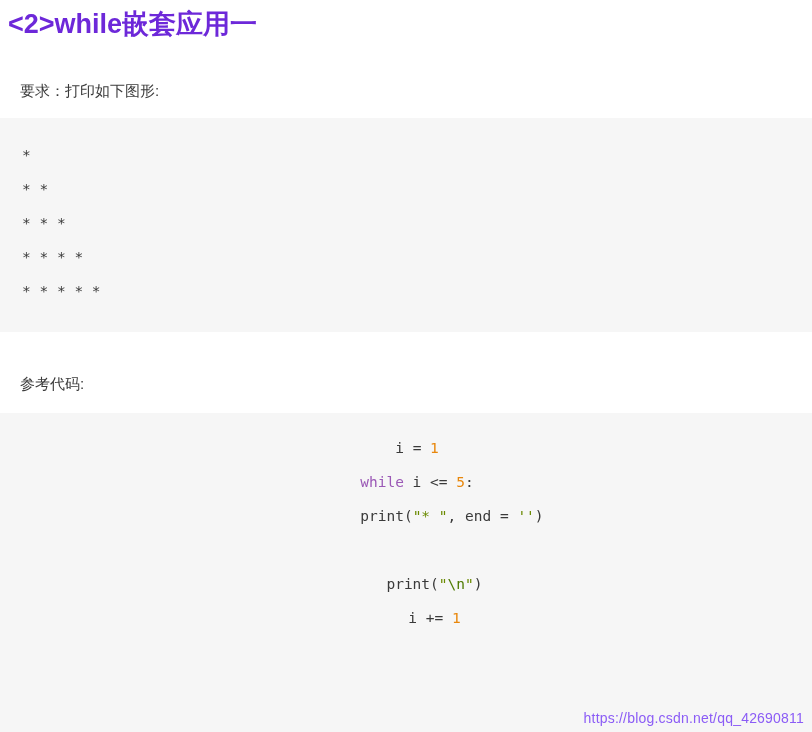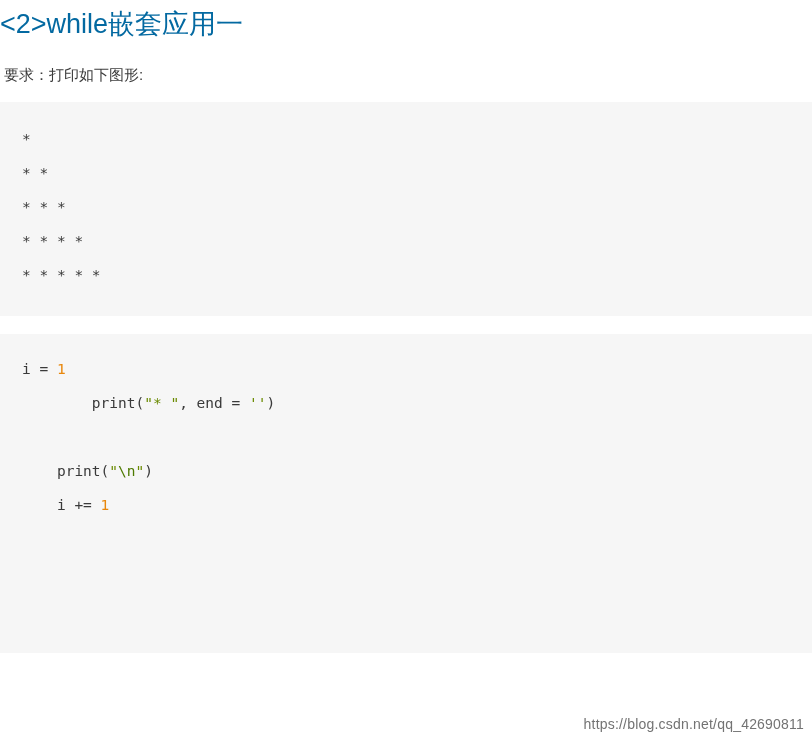--- a/index.html
+++ b/index.html
@@ -18,32 +18,32 @@
 
   .page {
     position: relative;
     width: 812px;
     height: 732px;
   }
 
   
   .heading {
     margin: 0;
-    padding: 6px 0 0 0;
+    padding: 6px 0 0 8px;
     font-size: 27px;
-    font-weight: normal;
-    color: #0369a1;
+    font-weight: bold;
+    color: #6d28d9;
     letter-spacing: 0px;
     line-height: 36px;
     white-space: pre;
   }
 
   
   .para {
-    margin: 0;
+    margin: 16px;
     padding: 22px 0 0 4px;
     font-size: 15px;
     color: #3b3b3b;
     line-height: 22px;
     white-space: pre;
   }
 
   .para.code-label {
     padding-top: 25px;
   }
@@ -61,20 +61,21 @@
 
   .codeblock.output {
     margin-top: 16px;
     padding: 20px 0 24px 0;
   }
 
   .codeblock.source {
     margin-top: 18px;
     padding: 18px 0 0 0;
     height: 319px;
+    text-align: center;
   }
 
   .code-line {
     white-space: pre;
     line-height: 34px;
     height: 34px;
     padding-left: 22px;
     color: #3a3a3a;
   }
 
@@ -86,23 +87,23 @@
   .kw   { color: #9b59b6; }
   .num  { color: #e8870c; }
   .str  { color: #6a8a00; }
   .esc  { color: #4e7a00; }
   .plain{ color: #3a3a3a; }
 
   
   .watermark {
     position: absolute;
     right: 8px;
-    bottom: 0;
+    bottom: 6px;
     font-size: 14px;
-    color: #737373;
+    color: #8b5cf6;
     font-family: "Liberation Sans", "DejaVu Sans", sans-serif;
     letter-spacing: 0.2px;
     white-space: pre;
     pointer-events: none;
   }
 </style>
 </head>
 <body>
 
 <div class="page">
@@ -112,23 +113,25 @@
   <p class="para">要求：打印如下图形:</p>
 
   <div class="codeblock output" id="output-block">
       <div class="code-line">*</div>
       <div class="code-line">* *</div>
       <div class="code-line">* * *</div>
       <div class="code-line">* * * *</div>
       <div class="code-line">* * * * *</div>
     </div>
 
+  <p class="para code-label">参考代码:</p>
 
   <div class="codeblock source" id="code-block">
       <div class="code-line"><span class="plain">i = </span><span class="num">1</span></div>
+      <div class="code-line"><span class="kw">while</span><span class="plain"> i &lt;= </span><span class="num">5</span><span class="plain">:</span></div>
       <div class="code-line"><span class="plain">        print(</span><span class="str">"* "</span><span class="plain">, end = </span><span class="str">''</span><span class="plain">)</span></div>
       <div class="code-line blank">&nbsp;</div>
       <div class="code-line"><span class="plain">    print(</span><span class="str">"</span><span class="esc">\n</span><span class="str">"</span><span class="plain">)</span></div>
       <div class="code-line"><span class="plain">    i += </span><span class="num">1</span></div>
     </div>
 
   <div class="watermark">https://blog.csdn.net/qq_42690811</div>
 
 </div>
 

